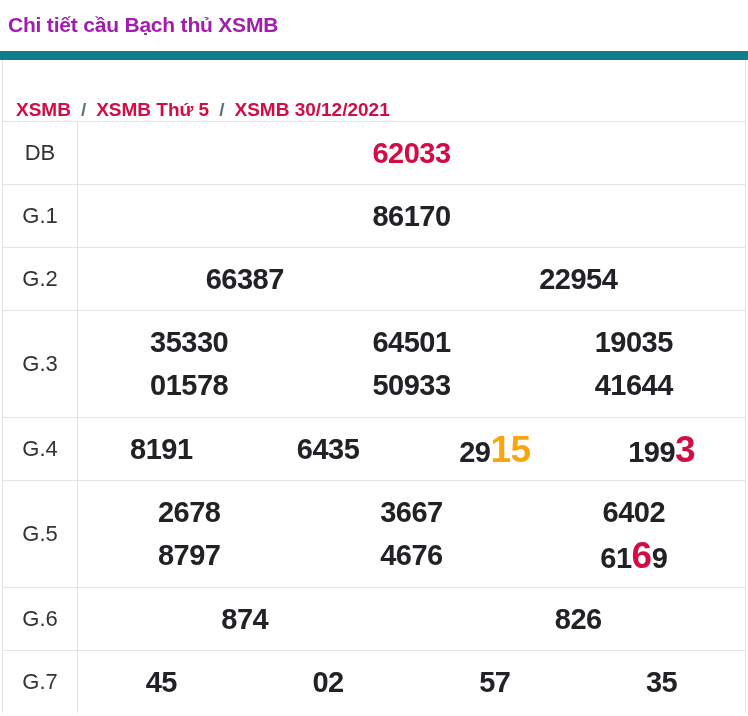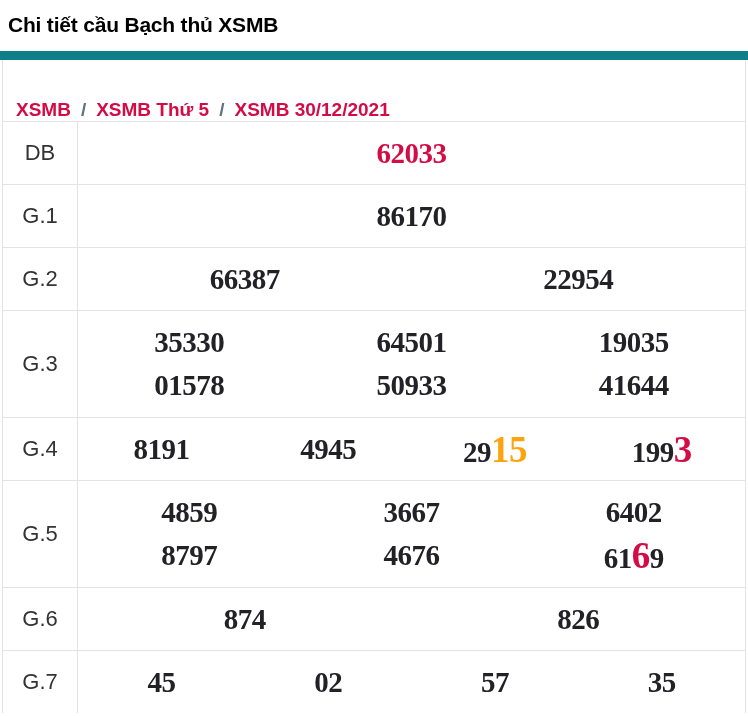--- a/index.html
+++ b/index.html
@@ -10,21 +10,21 @@
     --num:#212126;
   }
   *{box-sizing:border-box;}
   html,body{margin:0;padding:0;}
   body{
     width:748px;height:716px;overflow:hidden;background:#ffffff;
     font-family:"Liberation Sans",sans-serif;
   }
   .page-title{
     margin:13px 0 0 8px;
-    font-size:21px;font-weight:bold;color:#000000;
+    font-size:21px;font-weight:bold;color:#a21caf;
     letter-spacing:-0.2px;
   }
   .accent-bar{
     margin-top:14px;height:9px;width:748px;
     background:var(--teal);
   }
   .container{
     margin:0 2px;
     border-left:1px solid var(--border);
     border-right:1px solid var(--border);
@@ -43,21 +43,21 @@
     width:75px;flex:0 0 75px;
     border-right:1px solid var(--border);
     display:flex;align-items:center;justify-content:center;
     font-size:22px;color:#333333;
   }
   .row .content{
     flex:1;display:flex;flex-direction:column;justify-content:center;
   }
   .row.single{height:63px;}
   .row.double{height:107px;}
-  .line{display:flex;align-items:center;height:43px;font-family:Liberation Serif, serif;}
+  .line{display:flex;align-items:center;height:43px;}
   .single .line{height:auto;}
   .cell{
     flex:1;text-align:center;
     font-size:29px;font-weight:bold;color:var(--num);
     letter-spacing:-0.5px;line-height:1;
     white-space:nowrap;
   }
   .part-crimson{color:var(--crimson);}
   .part-orange-big{color:var(--orange);font-size:37px;}
   .part-crimson-big{color:var(--crimson);font-size:37px;}
@@ -118,31 +118,31 @@
             <div class="cell"><span>50933</span></div>
             <div class="cell"><span>41644</span></div>
           </div>
         </div>
       </div>
       <div class="row single">
         <div class="label-cell">G.4</div>
         <div class="content">
           <div class="line">
             <div class="cell"><span>8191</span></div>
-            <div class="cell"><span>4945</span></div>
+            <div class="cell"><span>6435</span></div>
             <div class="cell"><span>29</span><span class="part-orange-big">15</span></div>
             <div class="cell"><span>199</span><span class="part-crimson-big">3</span></div>
           </div>
         </div>
       </div>
       <div class="row double">
         <div class="label-cell">G.5</div>
         <div class="content">
           <div class="line">
-            <div class="cell"><span>4859</span></div>
+            <div class="cell"><span>2678</span></div>
             <div class="cell"><span>3667</span></div>
             <div class="cell"><span>6402</span></div>
           </div>
           <div class="line">
             <div class="cell"><span>8797</span></div>
             <div class="cell"><span>4676</span></div>
             <div class="cell"><span>61</span><span class="part-crimson-big">6</span><span>9</span></div>
           </div>
         </div>
       </div>

